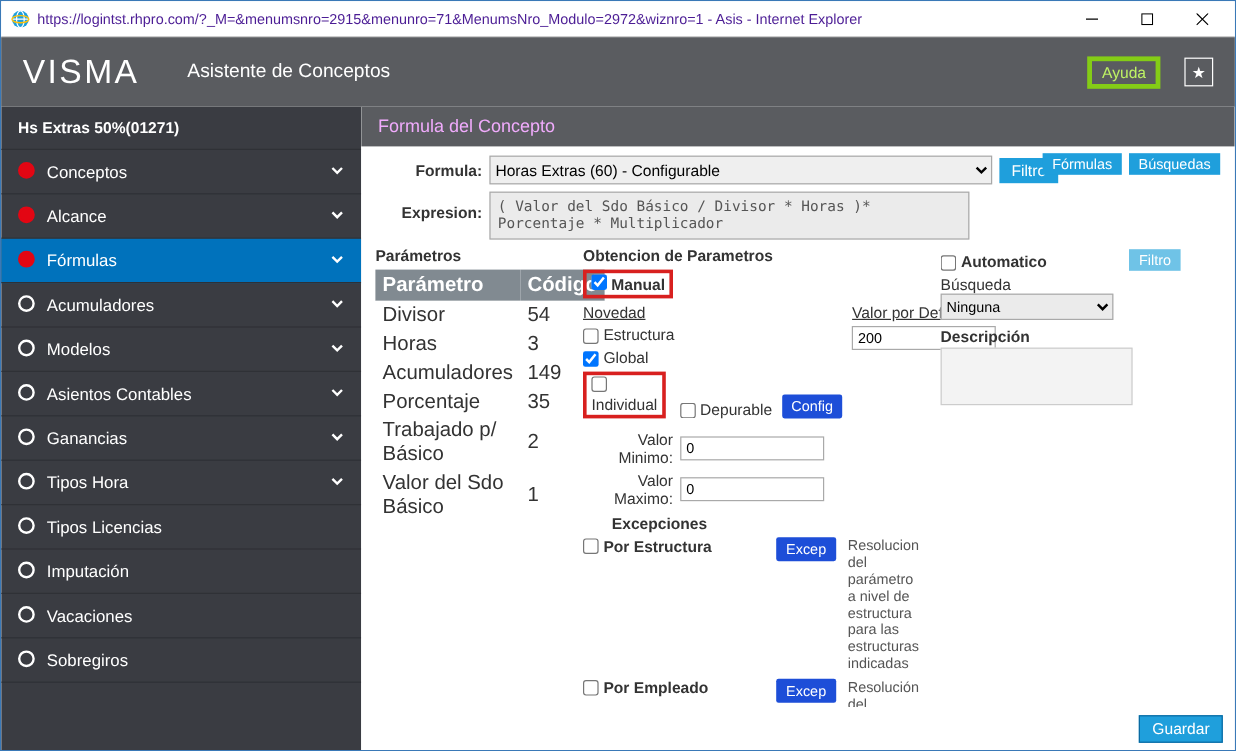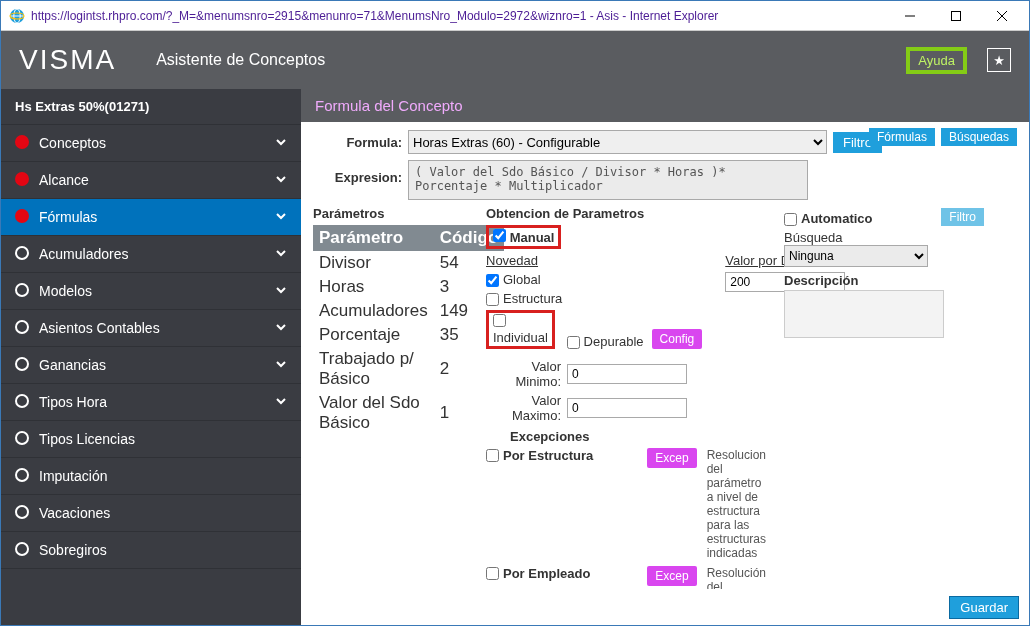--- a/index.html
+++ b/index.html
@@ -52,21 +52,21 @@
 .param-table th { background: #818a91; color: #fff; padding: 3px 6px; text-align: left; font-weight: bold; border: none; }
 .param-table td { padding: 2px 6px; background: #fff; }
 
 .chk-line { display: flex; align-items: flex-end; gap: 4px; margin-bottom: 4px; font-size: 13px; }
 .chk-line input { margin: 0; }
 .underline { text-decoration: underline; }
 .red-box { border: 3px solid #d8201f; padding: 1px 4px; }
 .val-input { width: 120px; height: 20px; border: 1px solid #a9a9a9; padding: 0 4px; font-size: 12px; }
 .val-row { display: flex; align-items: center; gap: 6px; margin-bottom: 4px; font-size: 13px; }
 .val-row label { width: 75px; text-align: right; }
-.btn-gray { background: #d946ef; color: #fff; border: none; padding: 3px 8px; cursor: pointer; font-size: 12px; border-radius: 2px; }
+.btn-gray { background: #1d4ed8; color: #fff; border: none; padding: 3px 8px; cursor: pointer; font-size: 12px; border-radius: 2px; }
 
 .busq-select { width: 144px; height: 22px; border: 1px solid #a9a9a9; background: #ebebeb; font-size: 12px; }
 .desc-box { width: 160px; height: 48px; border: 1px solid #ccc; background: #f3f3f3; margin-top: 2px; }
 
 .excep-row { display: flex; align-items: flex-start; gap: 10px; margin-bottom: 6px; }
 .excep-lbl { width: 180px; display: flex; align-items: center; gap: 4px; font-size: 13px; font-weight: bold; }
 .excep-desc { flex: 1; font-size: 12px; color: #555; }
 
 .footer { height: 36px; display: flex; align-items: center; justify-content: flex-end; padding: 0 10px; }
 </style>
@@ -247,30 +247,30 @@
                   </tr>
                 </tbody>
             </table>
           </div>
 
           <div class="col-obt">
             <div class="section-h">Obtencion de Parametros</div>
             <div class="chk-line">
                 <span class="red-box"><input type="checkbox" checked="" style=""> <b>Manual</b></span>
               </div>
-            <div style="display:flex; gap:23px;">
+            <div style="display:flex; gap:8px;">
               <div>
                 <div class="underline" style="margin-bottom:4px;">Novedad</div>
                 <div class="chk-line">
+                    <input type="checkbox" style="">
+                    <span>Estructura</span>
+                  </div>
+                <div class="chk-line">
                     <input type="checkbox" checked="" style="">
                     <span>Global</span>
-                  </div>
-                <div class="chk-line">
-                    <input type="checkbox" style="">
-                    <span>Estructura</span>
                   </div>
                 <div class="chk-line"><span class="red-box"><input type="checkbox" style=""> <span>Individual</span></span> &nbsp;<input type="checkbox" style=""><span>Depurable</span><span style="flex:1"></span><button class="btn-gray">Config</button></div>
               </div>
               <div>
                 <div class="underline" style="margin-bottom:4px;">Valor por Defecto</div>
                 <input class="val-input" value="200" style="">
               </div>
             </div>
             <div style="height:6px;"></div>
             <div class="val-row">

